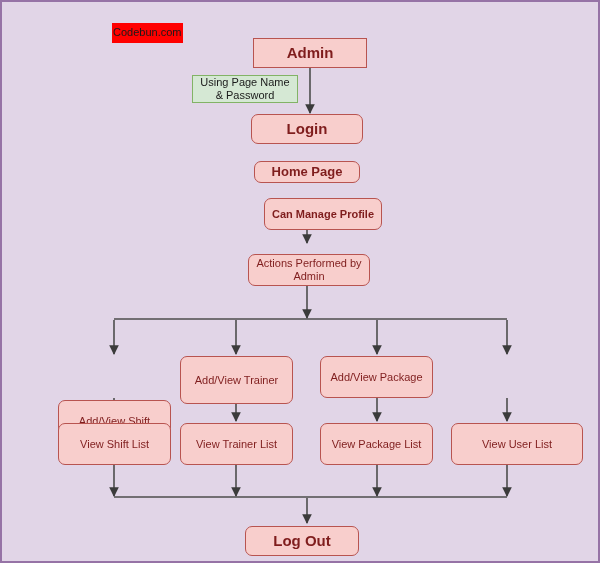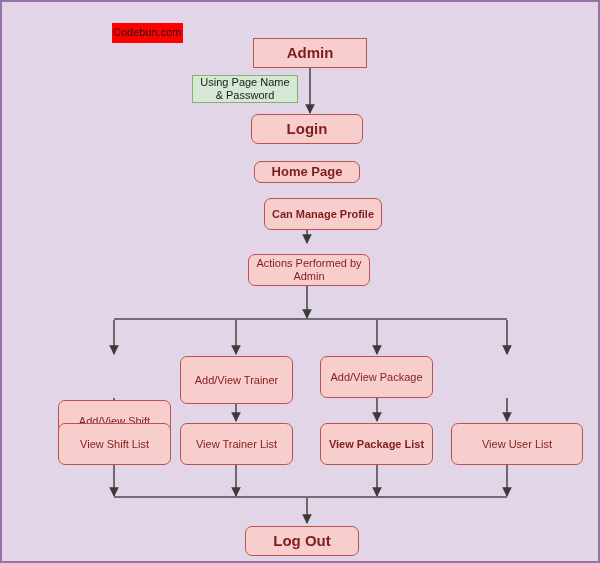--- a/index.html
+++ b/index.html
@@ -133,18 +133,18 @@
   <div class="node rounded bold sm" style="left:246px; top:196px; width:118px; height:32px;margin-left:16px;">Can Manage Profile</div>
 
   <div class="node rounded sm" style="left:246px; top:252px; width:122px; height:32px;">Actions Performed by Admin</div>
 
   <div class="node rounded sm" style="left:56px; top:354px; width:113px; height:42px;margin-top:44px;">Add/View Shift</div>
   <div class="node rounded sm" style="left:178px; top:354px; width:113px; height:48px;">Add/View Trainer</div>
   <div class="node rounded sm" style="left:318px; top:354px; width:113px; height:42px;">Add/View Package</div>
 
   <div class="node rounded sm" style="left:56px; top:421px; width:113px; height:42px;">View Shift List</div>
   <div class="node rounded sm" style="left:178px; top:421px; width:113px; height:42px;">View Trainer List</div>
-  <div class="node rounded sm" style="left:318px; top:421px; width:113px; height:42px;font-weight:bold;">View Package List</div>
+  <div class="node rounded sm" style="left:318px; top:421px; width:113px; height:42px;">View Package List</div>
   <div class="node rounded sm" style="left:449px; top:421px; width:132px; height:42px;">View User List</div>
 
   <div class="node rounded bold lg" style="left:243px; top:524px; width:114px; height:30px;">Log Out</div>
 
 </div>
 
 </body></html>

